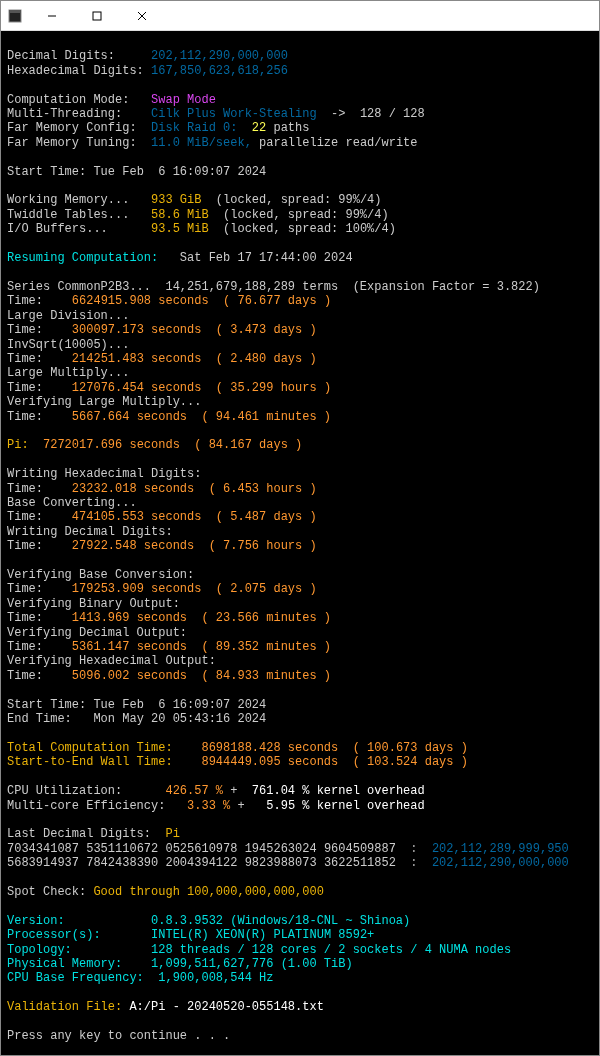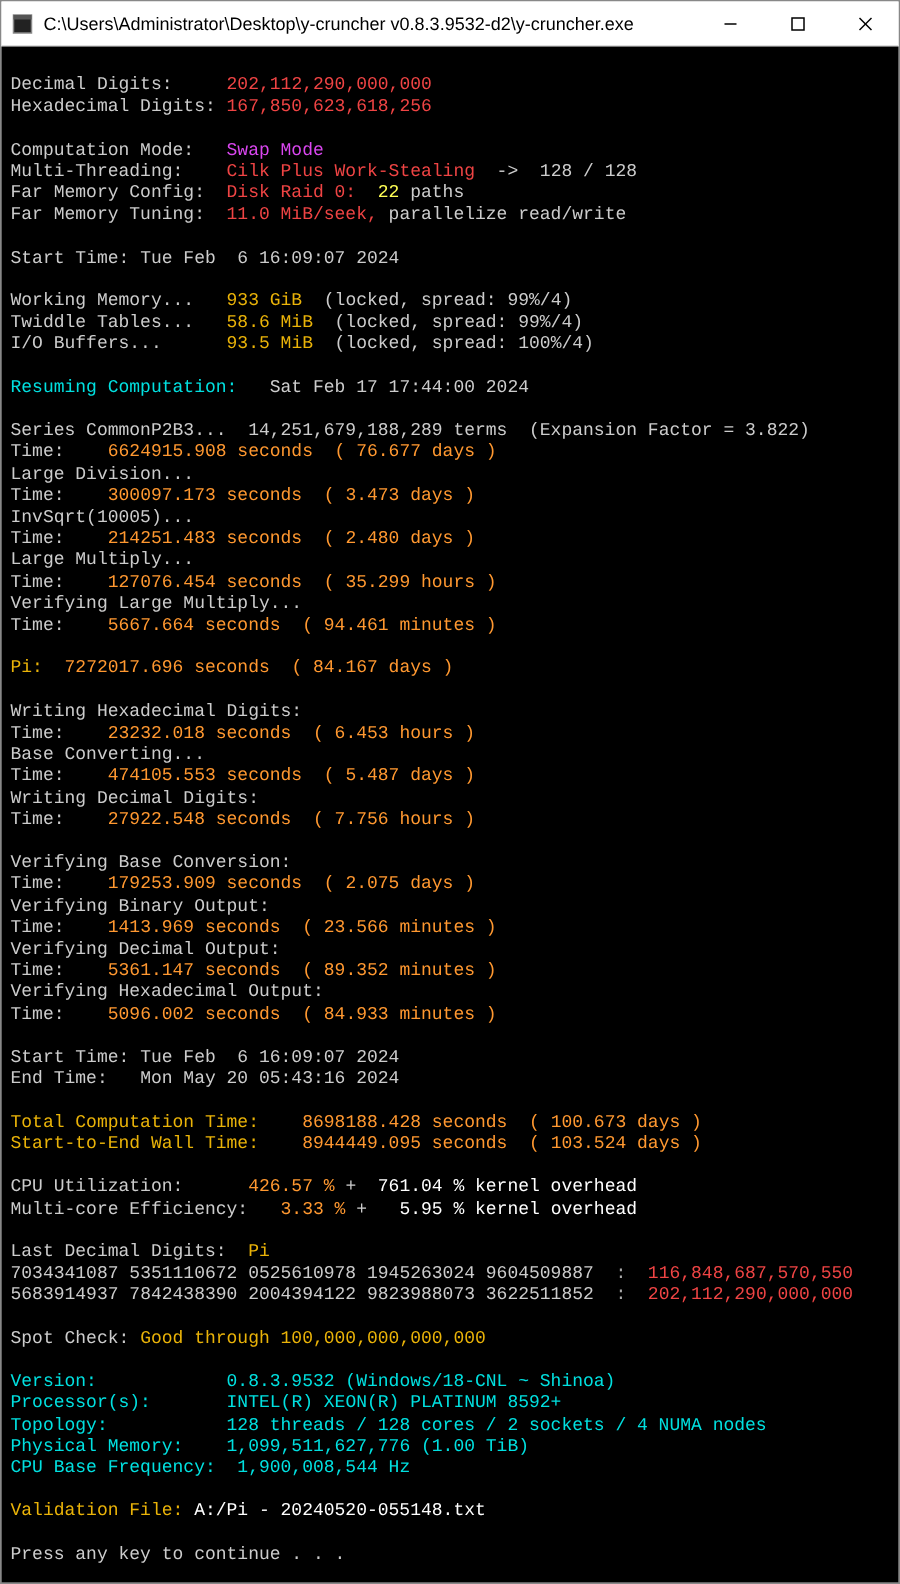--- a/index.html
+++ b/index.html
@@ -56,41 +56,40 @@
     color: #ccc;
     font-family: Consolas, 'Courier New', monospace;
     font-size: 12px;
     line-height: 14.4px;
     padding: 4px 6px;
     white-space: pre;
     overflow: hidden;
     letter-spacing: 0;
   }
   .w { color: #ccc; }
-  .g { color: #ef4444; }
+  .g { color: #0369a1; }
   .r { color: #d946ef; }
   .y { color: #ffff55; }
   .c { color: #00e0e0; }
   .lg { color: #eab308; }
   .or { color: #ff9830; font-family: Liberation Mono, monospace; }
   .mag { color: #ffffff; }
   .gray { color: #aaa; }
 </style>
 </head>
 <body>
 
 <div class="window">
   <div class="titlebar">
     <span class="titlebar-icon">
       <svg width="14" height="14" viewBox="0 0 14 14">
           <rect x="1" y="1" width="12" height="12" fill="#222" stroke="#888"></rect>
           <rect x="1" y="1" width="12" height="3" fill="#555"></rect>
         </svg>
     </span>
-    <span class="titlebar-title">C:\Users\Administrator\Desktop\y-cruncher v0.8.3.9532-d2\y-cruncher.exe</span>
     <div class="win-btn">
       <svg width="10" height="10" viewBox="0 0 10 10">
           <line x1="1" y1="5" x2="9" y2="5" stroke="#000" stroke-width="1"></line>
         </svg>
     </div>
     <div class="win-btn">
       <svg width="10" height="10" viewBox="0 0 10 10">
           <rect x="1" y="1" width="8" height="8" fill="none" stroke="#000" stroke-width="1"></rect>
         </svg>
     </div>
@@ -151,21 +150,21 @@
 <span class="w">Start Time:</span> <span class="w">Tue Feb  6 16:09:07 2024</span>
 <span class="w">End Time:</span>   <span class="w">Mon May 20 05:43:16 2024</span>
 
 <span class="lg">Total Computation Time:</span>    <span class="or">8698188.428 seconds</span>  <span class="or">( 100.673 days )</span>
 <span class="lg">Start-to-End Wall Time:</span>    <span class="or">8944449.095 seconds</span>  <span class="or">( 103.524 days )</span>
 
 <span class="w">CPU Utilization:</span>      <span class="or">426.57 %</span> <span class="w">+</span>  <span class="mag">761.04 % kernel overhead</span>
 <span class="w">Multi-core Efficiency:</span>   <span class="or">3.33 %</span> <span class="w">+</span>   <span class="mag">5.95 % kernel overhead</span>
 
 <span class="w">Last Decimal Digits:</span>  <span class="lg">Pi</span>
-<span class="w">7034341087</span> <span class="w">5351110672</span> <span class="w">0525610978</span> <span class="w">1945263024</span> <span class="w">9604509887</span>  <span class="gray">:</span>  <span class="g">116,848,687,570,550</span>
+<span class="w">7034341087</span> <span class="w">5351110672</span> <span class="w">0525610978</span> <span class="w">1945263024</span> <span class="w">9604509887</span>  <span class="gray">:</span>  <span class="g">202,112,289,999,950</span>
 <span class="w">5683914937</span> <span class="w">7842438390</span> <span class="w">2004394122</span> <span class="w">9823988073</span> <span class="w">3622511852</span>  <span class="gray">:</span>  <span class="g">202,112,290,000,000</span>
 
 <span class="w">Spot Check:</span> <span class="lg">Good through 100,000,000,000,000</span>
 
 <span class="c">Version:</span>            <span class="c">0.8.3.9532 (Windows/18-CNL ~ Shinoa)</span>
 <span class="c">Processor(s):</span>       <span class="c">INTEL(R) XEON(R) PLATINUM 8592+</span>
 <span class="c">Topology:</span>           <span class="c">128 threads / 128 cores / 2 sockets / 4 NUMA nodes</span>
 <span class="c">Physical Memory:</span>    <span class="c">1,099,511,627,776 (1.00 TiB)</span>
 <span class="c">CPU Base Frequency:</span>  <span class="c">1,900,008,544 Hz</span>
 

